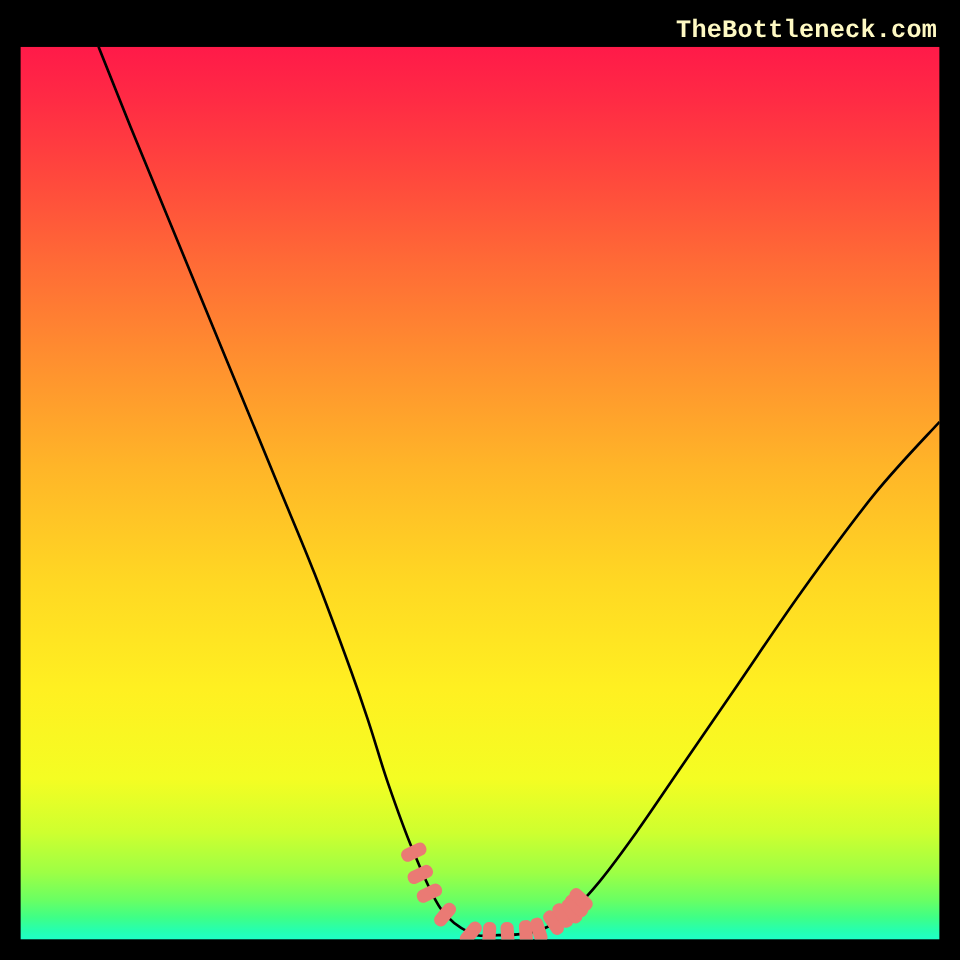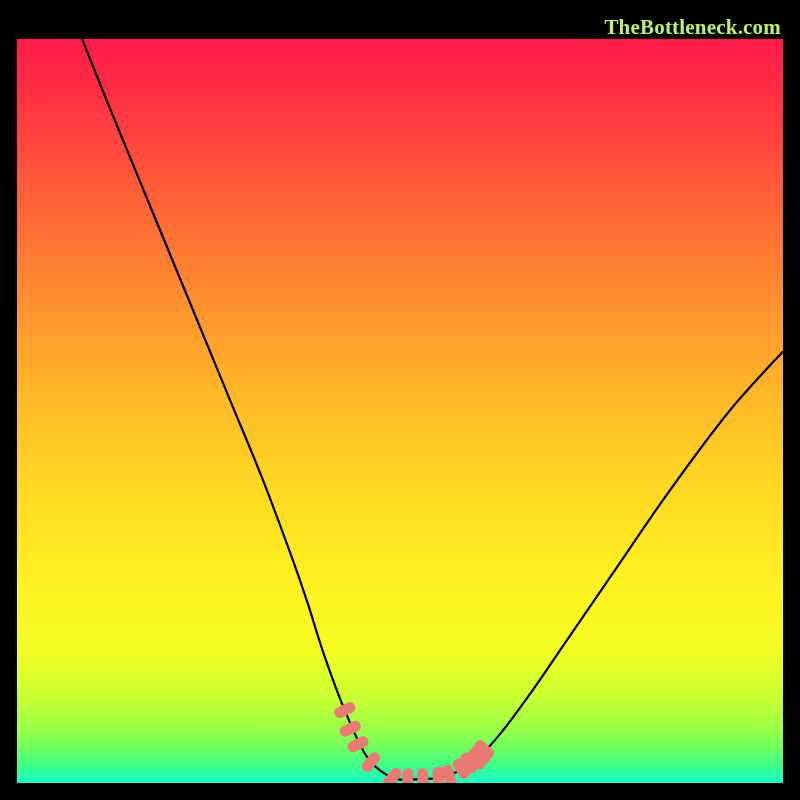--- a/index.html
+++ b/index.html
@@ -15,22 +15,22 @@
     left: 17px;
     top: 17px;
     width: 766px;
     height: 766px;
     background: #000;
   }
   .watermark {
     position: absolute;
     top: -2px;
     right: 2px;
-    color: #bef264;
-    font-family: Liberation Serif, serif;
+    color: #fef9c3;
+    font-family: Liberation Mono, monospace;
     font-size: 21px;
     font-weight: bold;
     letter-spacing: 0.2px;
     user-select: none;
   }
   .plot-area {
     position: absolute;
     left: 0;
     top: 22px;
     width: 766px;

